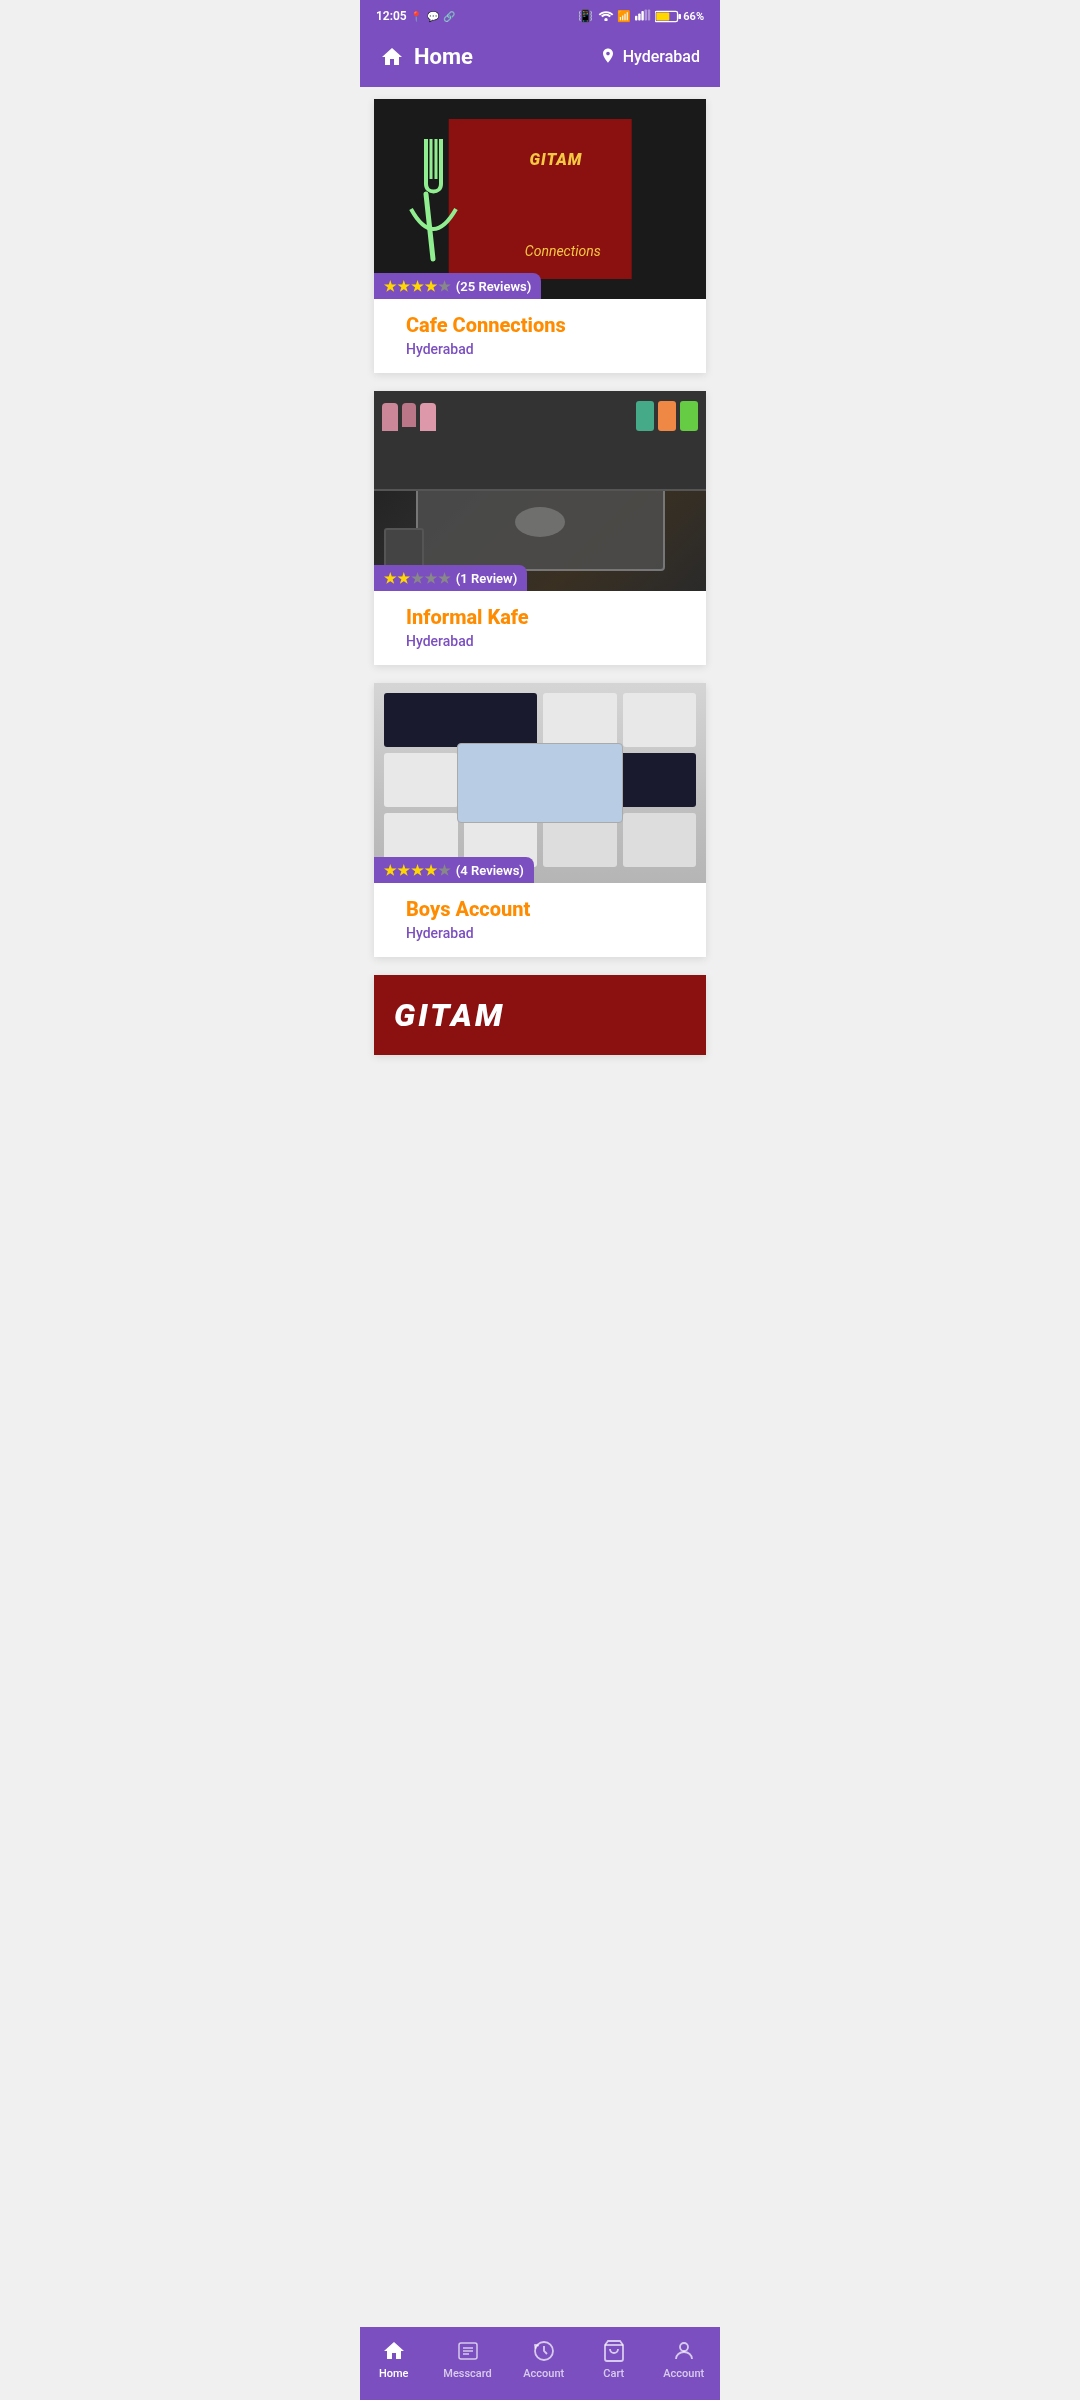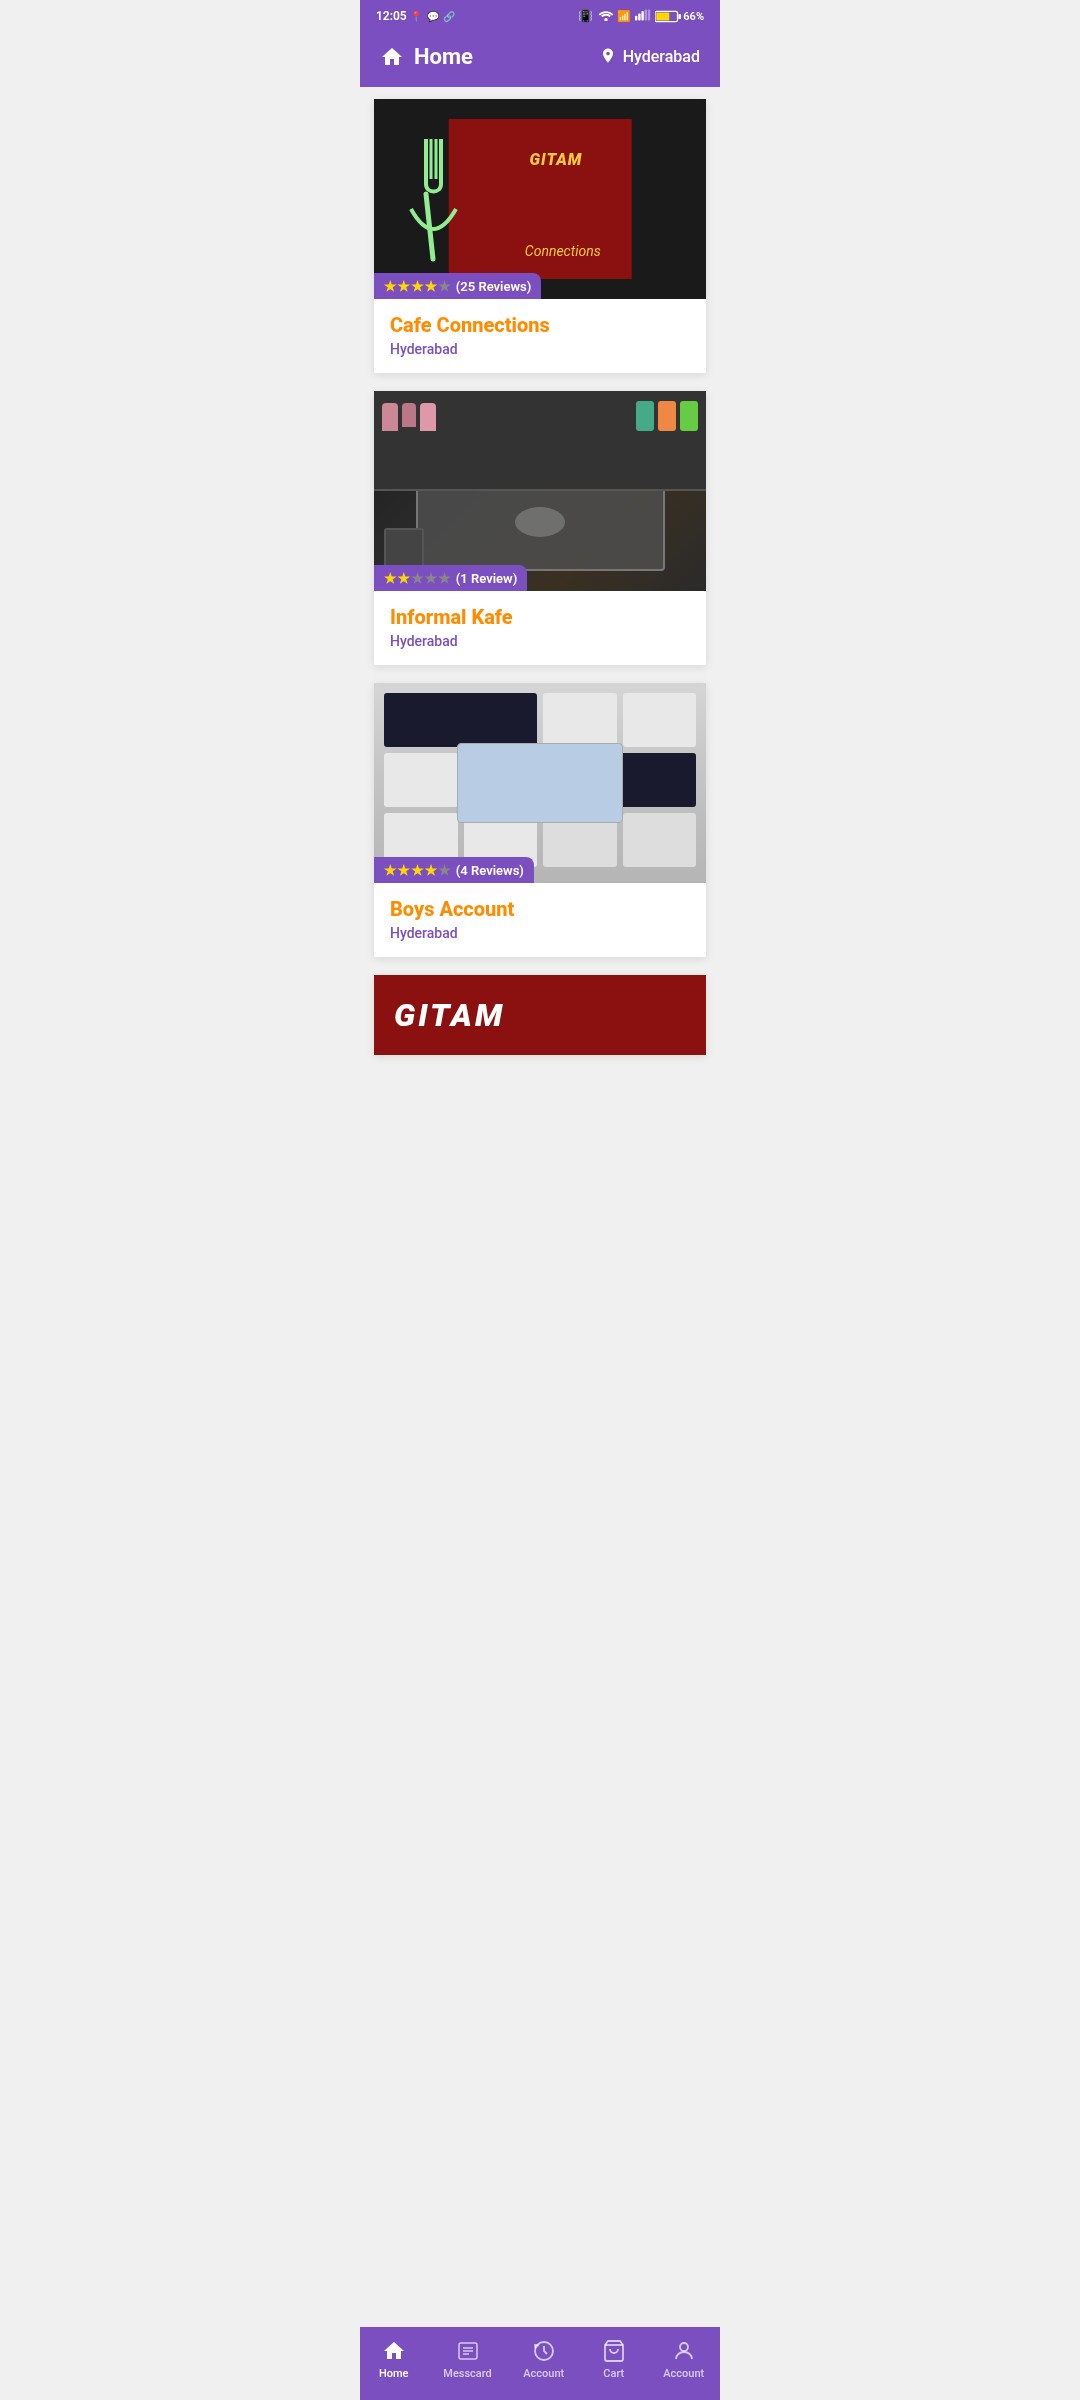--- a/index.html
+++ b/index.html
@@ -114,21 +114,21 @@
     .star.empty { color: #555; }
     .star.half { color: #FFD700; }
 
     .review-count {
       color: white;
       font-size: 13px;
     }
 
     
     .card-body {
-      padding: 14px 16px 16px;
+      padding: 14px 32px 16px;
     }
 
     .restaurant-name {
       color: #FF8C00;
       font-size: 20px;
       font-weight: 800;
       margin-bottom: 4px;
     }
 
     .restaurant-location {

